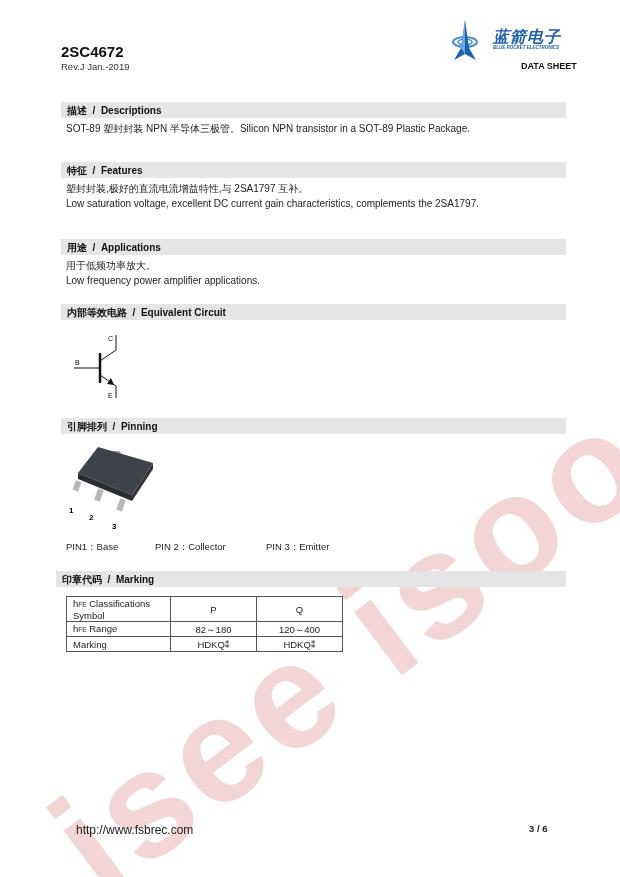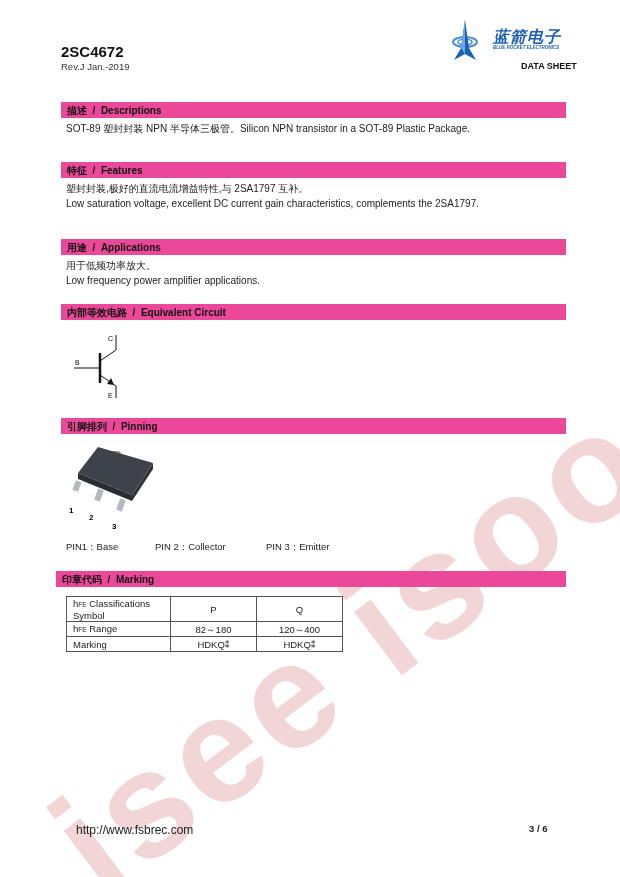--- a/index.html
+++ b/index.html
@@ -8,21 +8,21 @@
   .watermark { position:absolute; left:10px; top:360px; font-size:150px; font-weight:bold;
                color:#e8b4b4; opacity:0.55; transform:rotate(-37deg); transform-origin:left top;
                white-space:nowrap; letter-spacing:6px; pointer-events:none; z-index:0;
                top:790px; left:20px; }
   .part { position:absolute; left:61px; top:43px; font-size:15px; font-weight:bold; color:#111; }
   .rev { position:absolute; left:61px; top:61px; font-size:9.5px; color:#333; }
   .logo { position:absolute; left:452px; top:18px; width:110px; height:55px; }
   .logo-text { position:absolute; left:493px; top:27px; font-size:16px; font-weight:bold; font-style:italic; color:#1b5fae; letter-spacing:1px; }
   .logo-sub { position:absolute; left:493px; top:45px; font-size:4.5px; font-style:italic; font-weight:bold; color:#1b5fae; }
   .datasheet { position:absolute; left:490px; top:61px; font-size:9px; font-weight:bold; color:#111;padding-left:31px; }
-  .bar { position:absolute; left:61px; width:505px; height:16px; background:#ec4899; z-index:1; }
+  .bar { position:absolute; left:61px; width:505px; height:16px; background:#e5e5e5; z-index:1; }
   .bar span { position:absolute; left:6px; top:2px; font-size:10px; font-weight:bold; color:#111; white-space:pre; }
   .txt { position:absolute; left:66px; font-size:10px; color:#222; z-index:1; white-space:nowrap; }
   .pin { position:absolute; font-size:9.5px; color:#222; z-index:1; }
   table.mark { position:absolute; left:66px; top:596px; border-collapse:collapse; font-size:9.5px; z-index:1; }
   table.mark td { border:1px solid #555; padding:0 6px; height:14px; line-height:11px; }
   table.mark td.c { text-align:center; width:73px; }
   table.mark td.h { width:91px; }
   .sub { font-size:6.5px; vertical-align:baseline; }
   .foot-url { position:absolute; left:76px; top:823px; font-size:12px; color:#222; }
   .foot-page { position:absolute; left:529px; top:823px; font-size:9.5px; font-weight:bold; color:#222; }

